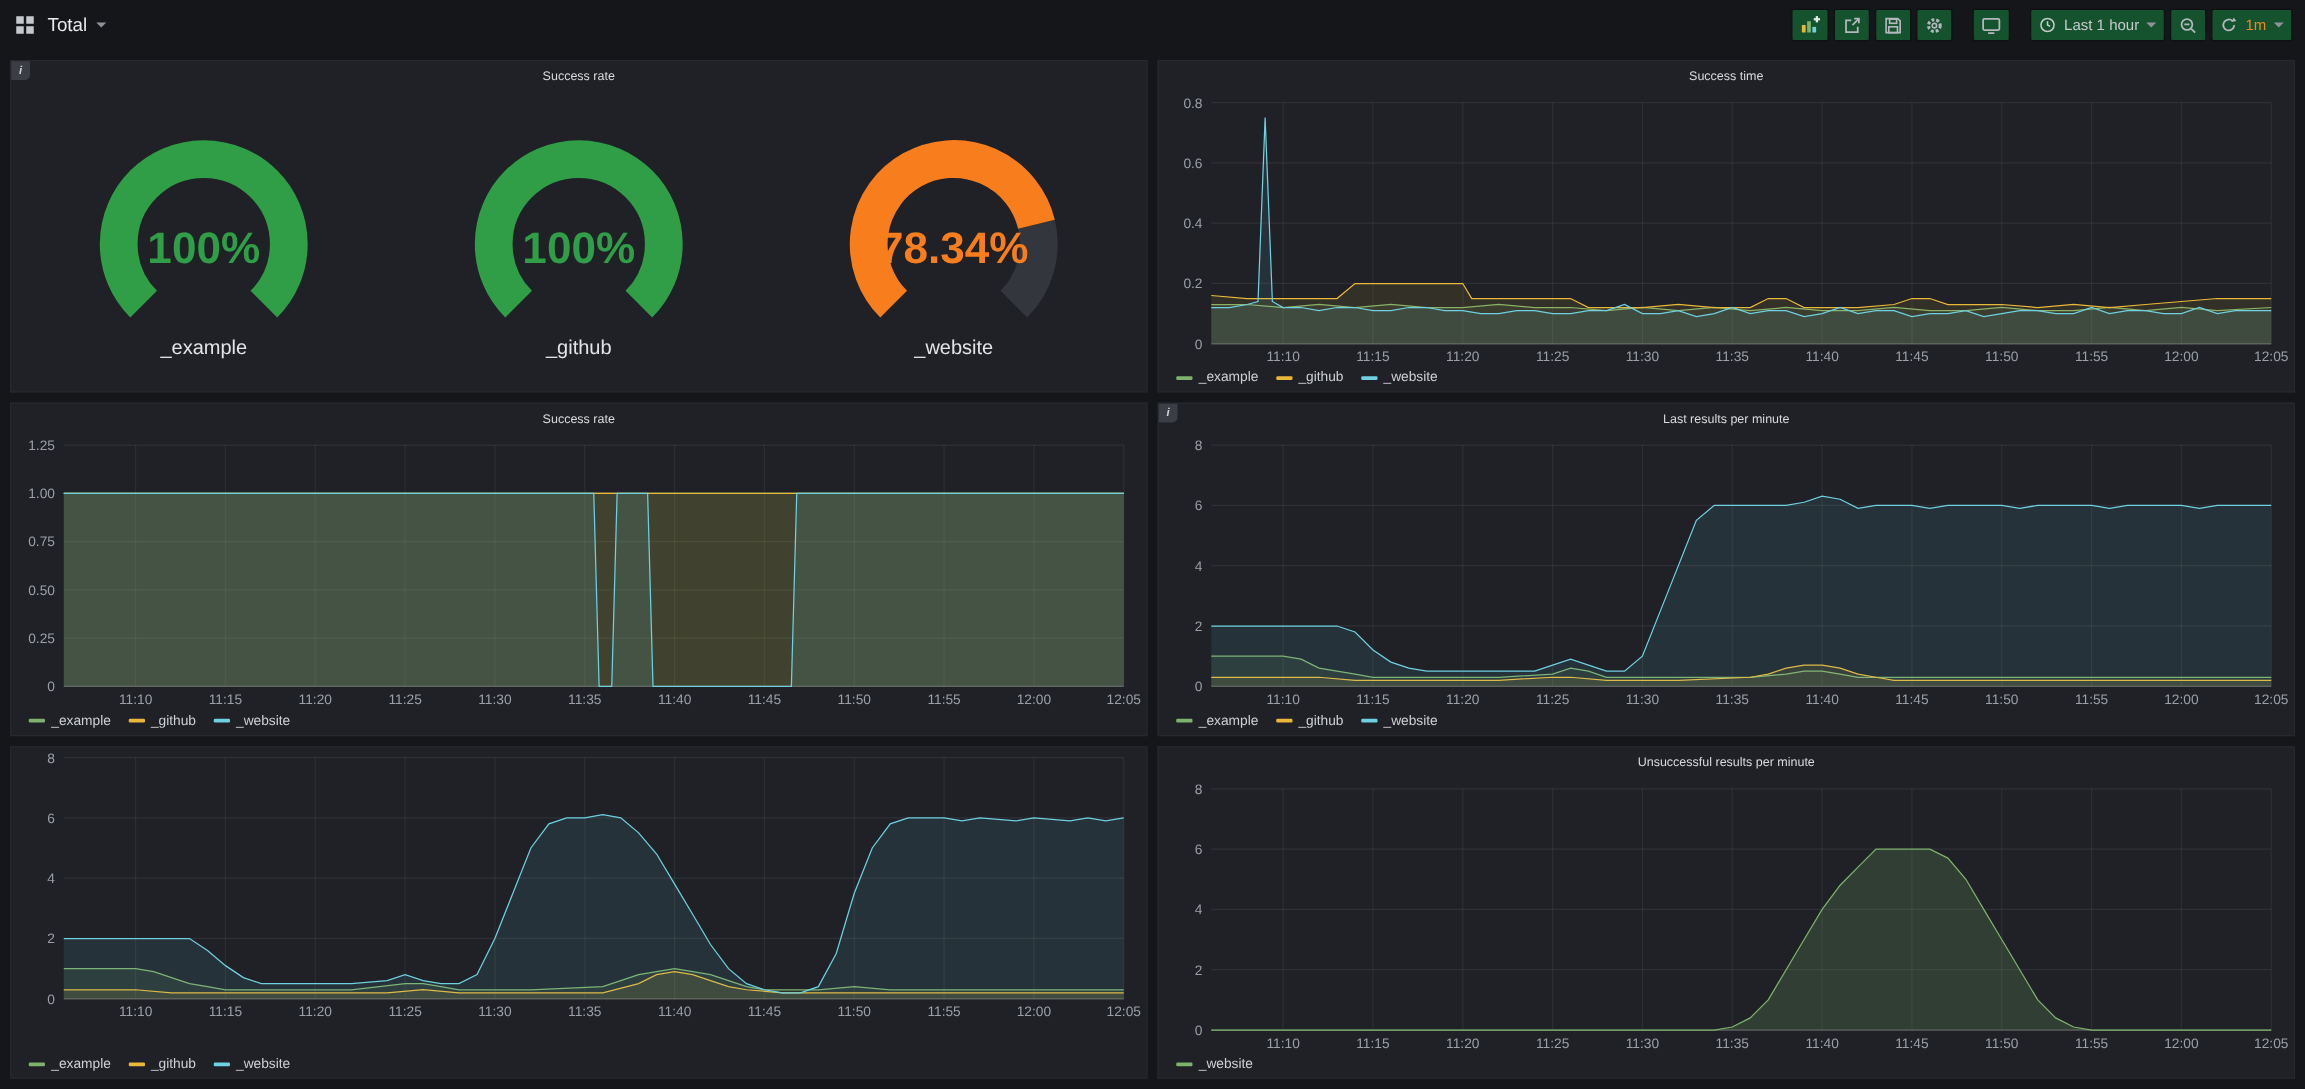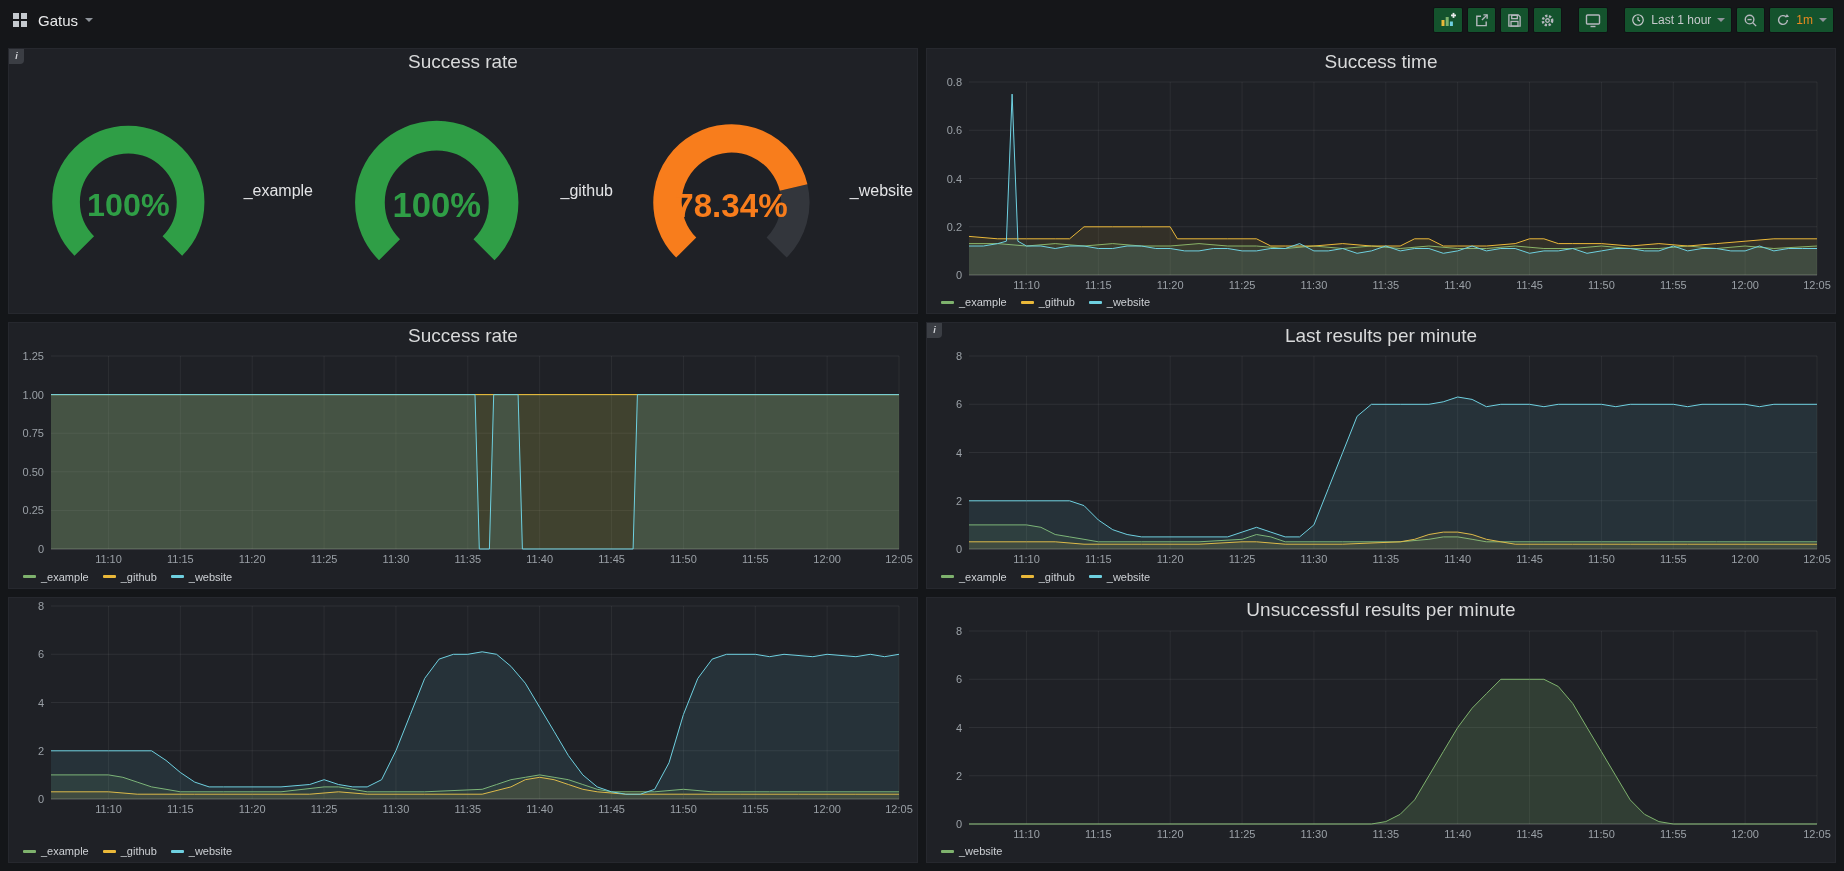--- a/index.html
+++ b/index.html
@@ -21,53 +21,53 @@
     border-top:4px solid #8e939a; display:inline-block; }
   .interval { color:#eb8a1f; font-weight:400; }
   .grp-gap { width:8px; }
 
   
   .dash { height:831px; padding:8px; display:grid; grid-template-columns:1fr 1fr;
     grid-template-rows:1fr 1fr 1fr; gap:8px; }
   .panel { position:relative; background:#1f2126; border:1px solid #26282e;
     display:flex; flex-direction:column; min-width:0; min-height:0; }
   .panel-header { height:25px; flex:none; display:flex; align-items:center; justify-content:center; }
-  .panel-title { font-size:19px; font-weight:500; color:#d8d9da; cursor:pointer; }
+  .panel-title { font-size:10px; font-weight:500; color:#d8d9da; cursor:pointer; }
   .panel-info { position:absolute; top:0; left:0; width:15px; height:15px; background:#3b3e44;
     color:#d2d4d8; font-size:9px; font-style:italic; font-weight:700; line-height:15px;
     text-align:center; border-radius:0 0 4px 0; z-index:2; cursor:pointer; }
   .panel-body { flex:1; display:flex; flex-direction:column; min-height:0; padding:0 4px 2px 4px; }
   .chart-area { flex:1; min-height:0; position:relative; }
   .chart-area svg { position:absolute; left:0; top:0; }
   .legend { flex:none; height:18px; display:flex; align-items:center; gap:14px;
     padding-left:10px; font-size:11px; color:#cdd0d4; }
   .legend-item { display:flex; align-items:center; gap:5px; cursor:pointer; }
   .legend-mark { width:13px; height:3px; border-radius:1px; }
 
   
   .gauge-row { flex:1; display:flex; align-items:stretch; min-height:0; }
-  .gauge { flex:1; display:flex; flex-direction:row; align-items:center; justify-content:center; min-width:0; }
+  .gauge { flex:1; display:flex; flex-direction:column; align-items:center; justify-content:center; min-width:0; }
   .gauge svg { width:84%; height:auto; display:block; }
   .gauge-label { font-size:16px; color:#e3e4e6; margin-top:-4px; }
 </style>
 </head>
 <body>
 
 <div class="navbar">
   <div class="nav-left">
     <span style="cursor:pointer;display:flex;">
       <svg width="16" height="16" viewBox="0 0 16 16">
         <rect x="1" y="1" width="6" height="6" fill="#c5c9ce"></rect>
           <rect x="9" y="1" width="6" height="6" fill="#c5c9ce"></rect>
         <rect x="1" y="9" width="6" height="6" fill="#c5c9ce"></rect>
           <rect x="9" y="9" width="6" height="6" fill="#c5c9ce"></rect>
       </svg>
     </span>
     <span class="dash-picker">
-      <span class="dash-title">Gatus</span>
+      <span class="dash-title">Total</span>
       <span class="caret"></span>
     </span>
   </div>
 
   <div class="nav-right">
     <button class="nav-btn" title="">
       <svg width="16" height="16" viewBox="0 0 16 16">
         <rect x="1.5" y="8" width="3" height="6" fill="#eab839"></rect>
         <rect x="5.7" y="5" width="3" height="9" fill="#7eb26d"></rect>
         <rect x="9.9" y="9.5" width="3" height="4.5" fill="#6ed0e0"></rect>

